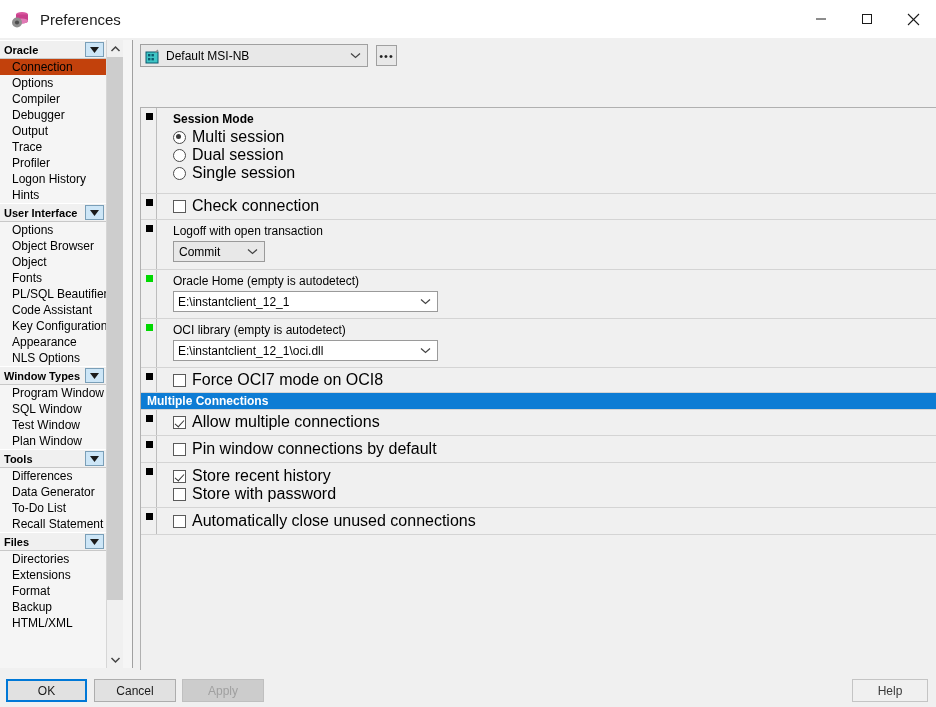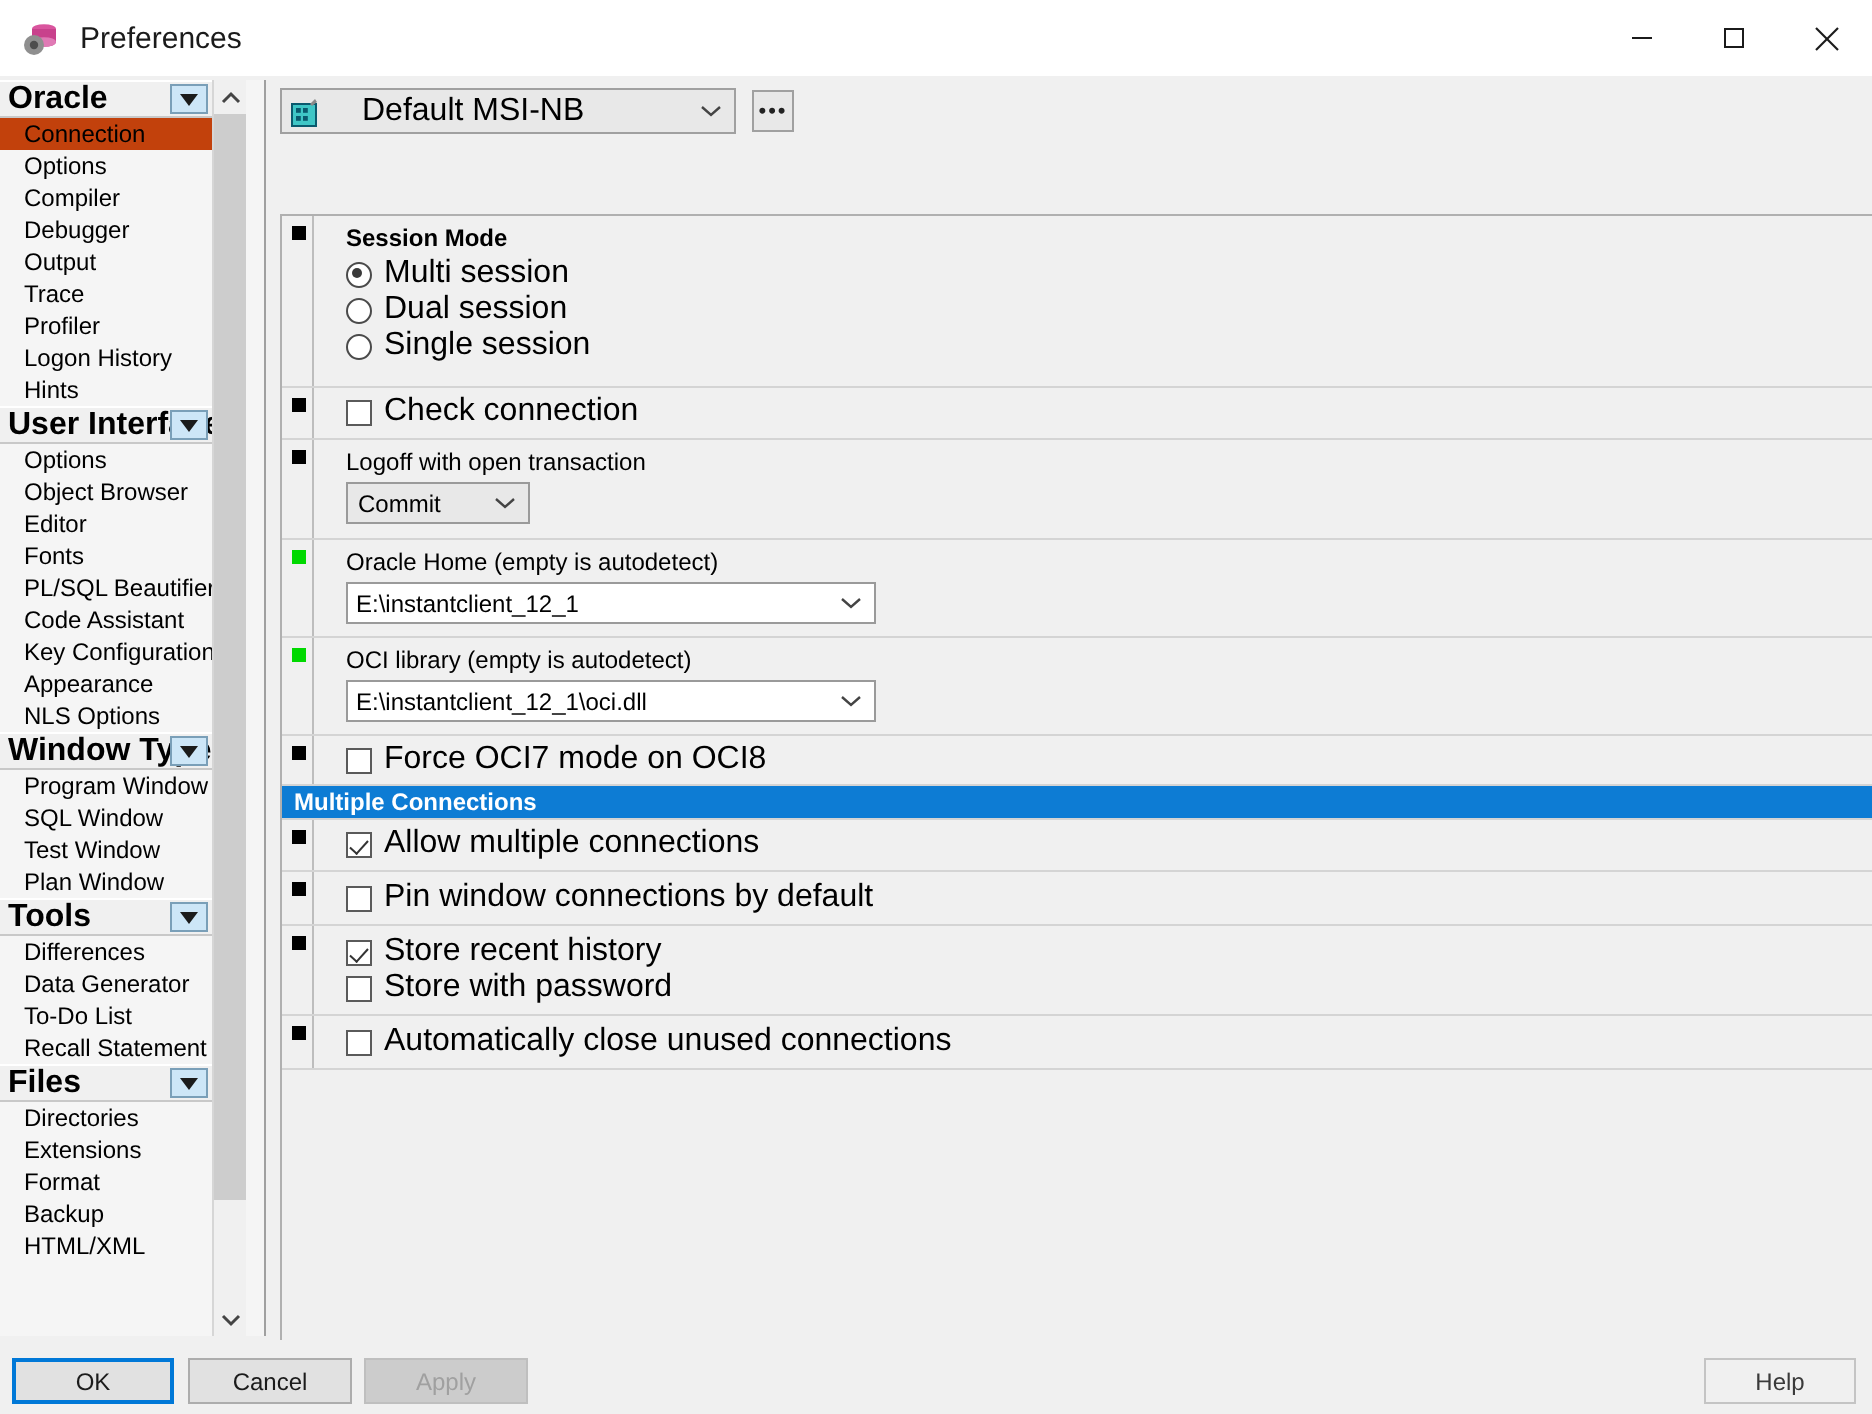--- a/index.html
+++ b/index.html
@@ -86,21 +86,21 @@
   .grp {
     height: 19px;
     background: #f0f0f0;
     border-top: 1px solid #ffffff;
     border-bottom: 1px solid #c8c8c8;
     display: flex;
     align-items: center;
     padding-left: 4px;
     box-sizing: border-box;
     font-weight: bold;
-    font-size: 16px;
+    font-size: 11px;
     position: relative;
   }
   .grp .gtext { white-space: nowrap; }
   .grp .gbtn {
     position: absolute;
     right: 2px;
     top: 1px;
     width: 19px;
     height: 15px;
     background: #cde6f7;
@@ -174,21 +174,21 @@
     box-sizing: border-box;
     display: flex;
     align-items: center;
     position: relative;
   }
   .profile-icon {
     width: 16px; height: 16px;
     margin-left: 3px; margin-right: 6px;
     flex: none;
   }
-  .profile-combo .ptext { font-size: 16px; margin-left: 15px; }
+  .profile-combo .ptext { font-size: 12px; }
   .combo-arrow {
     position: absolute;
     right: 6px; top: 0; bottom: 0;
     display: flex; align-items: center;
     color: #444;
   }
   .dots-btn {
     width: 21px;
     height: 21px;
     margin-left: 8px;
@@ -446,21 +446,21 @@
             </svg>
           </span>
         </div>
         <div class="leaf">
           <span>Options</span>
         </div>
         <div class="leaf">
           <span>Object Browser</span>
         </div>
         <div class="leaf">
-          <span>Editor</span>
+          <span>Object</span>
         </div>
         <div class="leaf">
           <span>Fonts</span>
         </div>
         <div class="leaf">
           <span>PL/SQL Beautifier</span>
         </div>
         <div class="leaf">
           <span>Code Assistant</span>
         </div>

